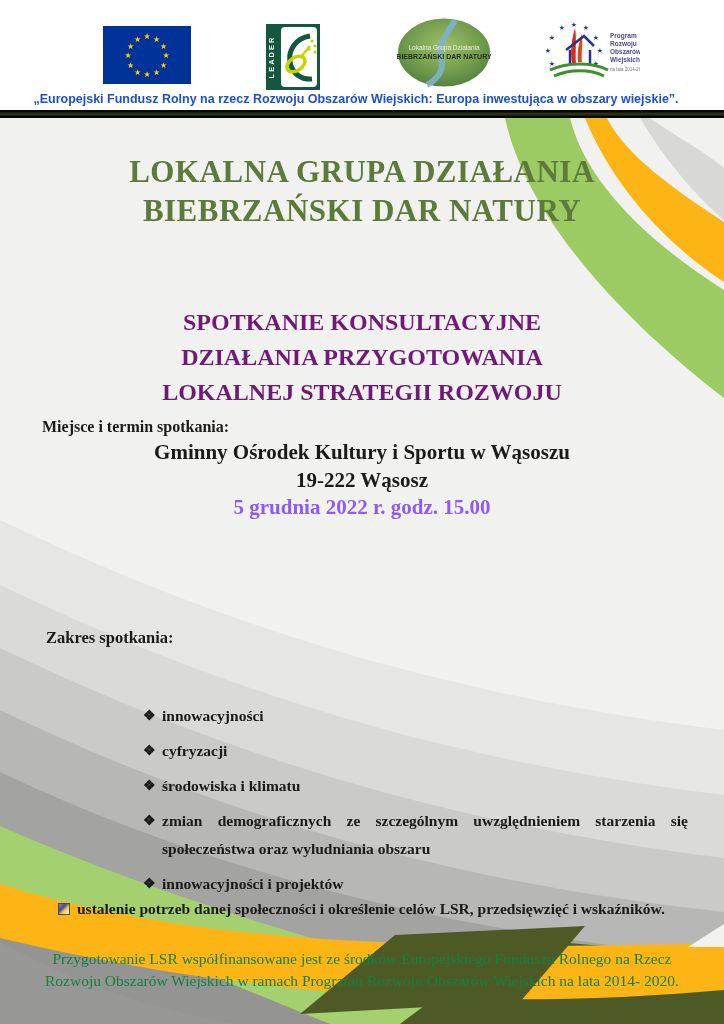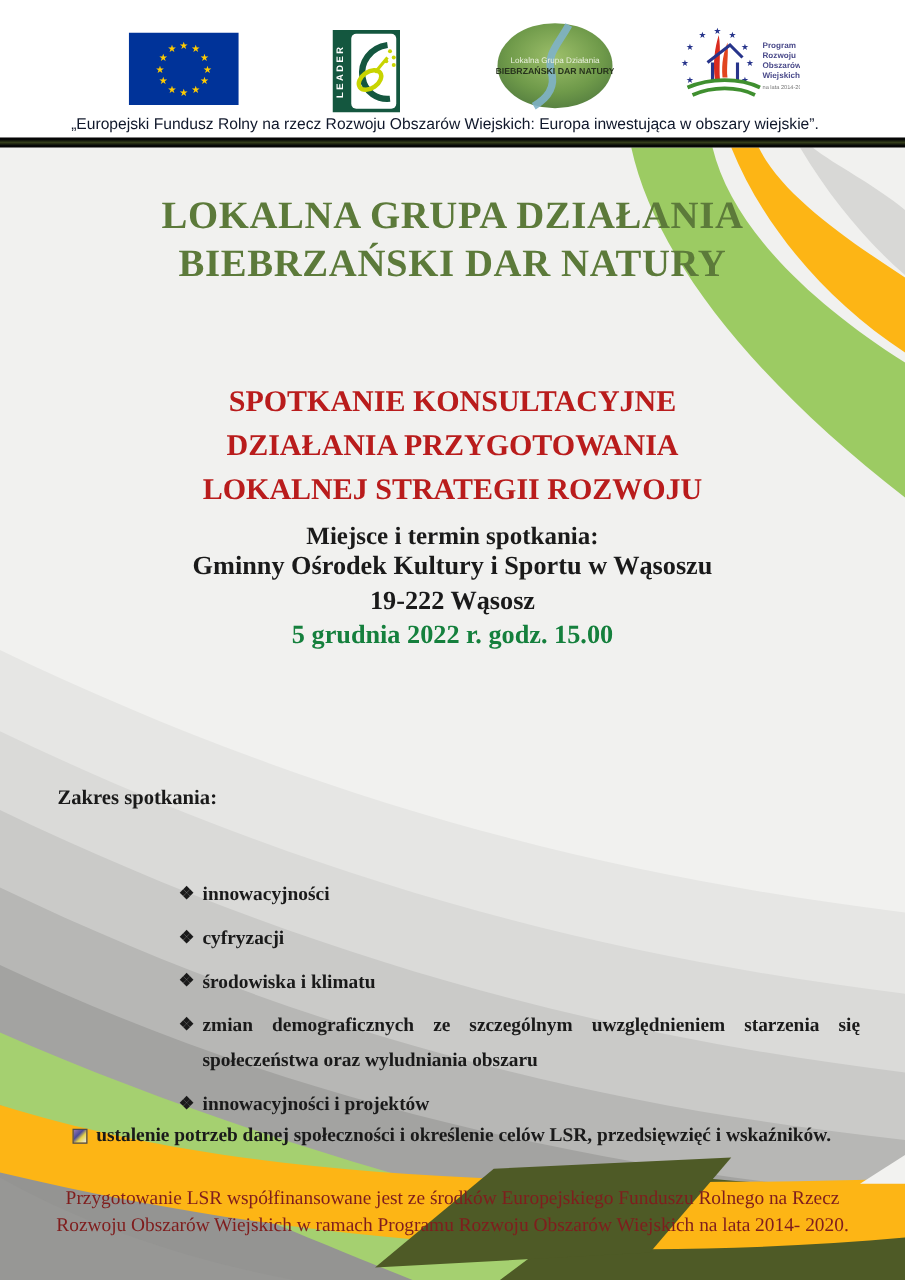--- a/index.html
+++ b/index.html
@@ -6,59 +6,59 @@
   .stage {
     position:relative; width:724px; height:1024px; margin:0 auto;
     background:#f1f1ef; overflow:hidden;
     font-family:"Liberation Serif","DejaVu Serif",serif; color:#1a1a1a;
   }
   
   .header { position:absolute; left:0; top:0; width:724px; height:110px; background:#ffffff; z-index:3; }
   .logo { position:absolute; }
   .funding-line {
     position:absolute; left:0; top:92px; width:712px; text-align:center;
-    font-family:"Liberation Sans",sans-serif; font-size:12.5px; font-weight:400; color:#0f172a;
+    font-family:"Liberation Sans",sans-serif; font-size:12.5px; font-weight:700; color:#1d4ed8;
   }
   .dark-bar {
     position:absolute; left:0; top:110px; width:724px; height:8px; z-index:3;
     background:linear-gradient(#050505 0%,#060806 20%,#333d1a 50%,#060806 80%,#050505 100%);
   }
   
   .deco { position:absolute; left:0; top:0; width:724px; height:1024px; z-index:1; }
   
   .content { position:absolute; left:0; top:0; width:724px; height:1024px; z-index:2; }
   .title {
     position:absolute; left:42px; top:152px; width:640px; text-align:center;
     font-size:31px; font-weight:bold; color:#5c7a3a; line-height:39px; letter-spacing:.5px;
   }
   .invite { position:absolute; left:42px; top:252px; width:640px; text-align:center; font-size:22px; }
   .subject {
     position:absolute; left:42px; top:305px; width:640px; text-align:center;
-    font-size:24px; font-weight:bold; color:#b91c1c; line-height:35px;
-  }
-  .meeting-heading { position:absolute; left:42px; top:418px; width:640px; text-align:center; font-size:20px; font-weight:bold; }
+    font-size:24px; font-weight:bold; color:#701a75; line-height:35px;
+  }
+  .meeting-heading { position:absolute; left:42px; top:418px; width:640px; text-align:left; font-size:16px; font-weight:bold; }
   .venue-block { position:absolute; left:42px; top:439px; width:640px; text-align:center; font-size:21px; font-weight:bold; line-height:27.5px; }
-  .venue-block .date { color:#15803d; }
+  .venue-block .date { color:#8b5cf6; }
   .agenda-heading { position:absolute; left:46px; top:628px; font-size:16.5px; font-weight:bold; }
   .item { position:absolute; font-size:15.5px; font-weight:bold; line-height:34px; }
   .item .sq {
     position:absolute; left:-19px; top:11px; width:10px; height:10px;
     border:1px solid #4a4a52;
     background:linear-gradient(135deg,#9a7ab0 0%,#4a4a9a 38%,#e8d44a 62%,#ececec 100%);
   }
   .item1 { left:77px; top:646px; width:616px; }
   .item1 .jl { text-align:justify; text-align-last:justify; }
   .item2 { left:77px; top:892px; width:630px; }
   .sublist { position:absolute; left:143px; top:702px; width:545px; list-style:none; margin:0; padding:0; }
   .sublist li { position:relative; margin:0 0 7px 19px; font-size:15.5px; font-weight:bold; line-height:28px; }
   .sublist .dia { position:absolute; left:-19px; top:0; font-size:14px; }
   .sublist .jl { text-align:justify; text-align-last:justify; }
   .footer-text {
     position:absolute; left:32px; top:948px; width:660px; text-align:center;
-    font-size:15.5px; line-height:21.5px; color:#7f1d1d;
+    font-size:15.5px; line-height:21.5px; color:#15803d;
   }
   .tiny { font-family:"Liberation Sans",sans-serif; }
 </style>
 </head>
 <body>
 
 <div class="stage">
 
   <svg class="deco" viewBox="0 0 724 1024" aria-hidden="true">
 

